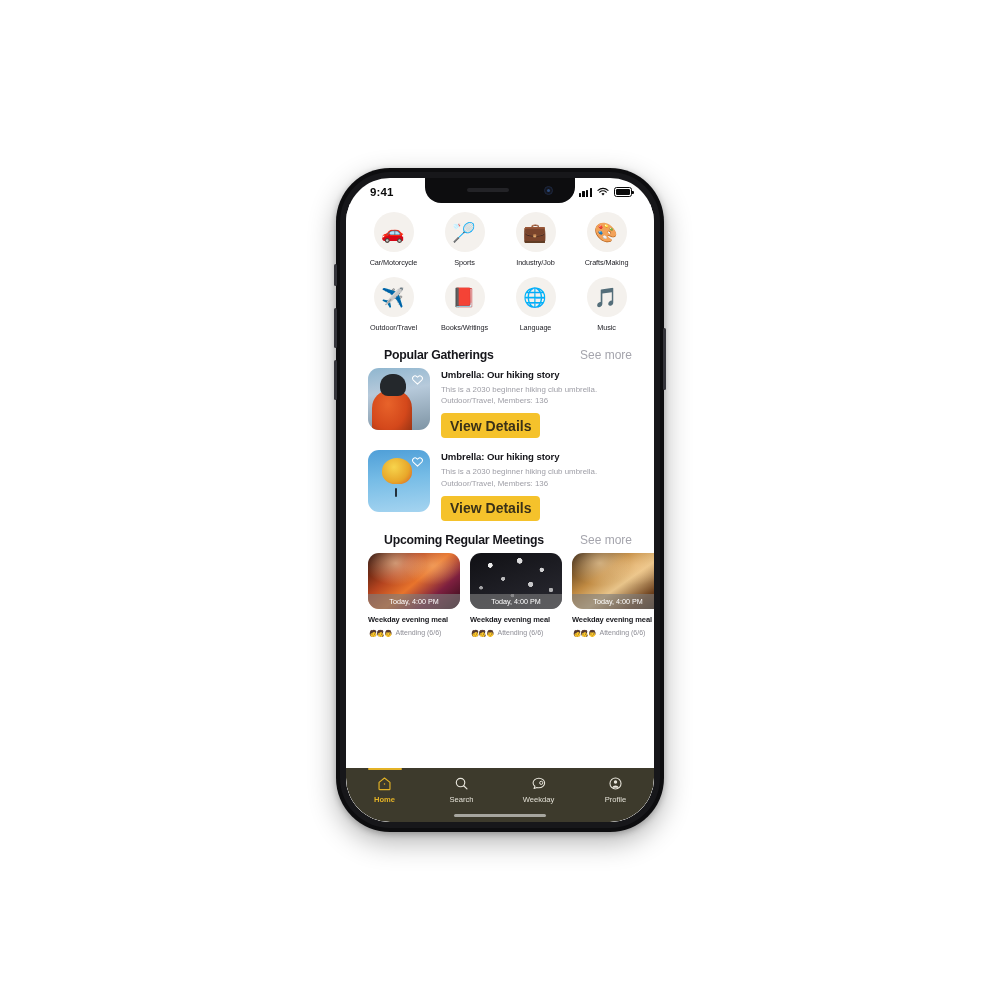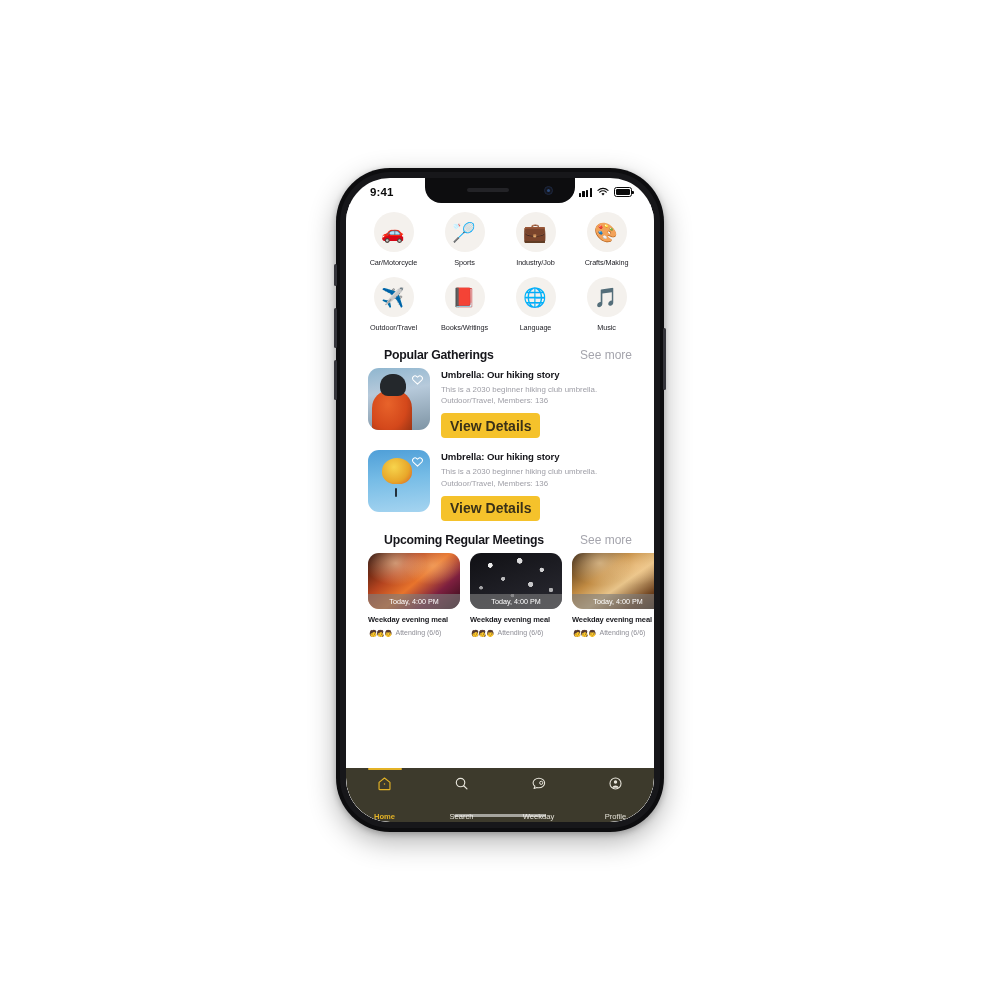--- a/index.html
+++ b/index.html
@@ -365,21 +365,21 @@
     padding-top: 7px;
     border-bottom-left-radius: 44px;
     border-bottom-right-radius: 44px;
     z-index: 25;
   }
   .tab {
     flex: 1;
     display: flex;
     flex-direction: column;
     align-items: center;
-    gap: 21px;
+    gap: 4px;
     position: relative;
   }
   .tab-label {
     font-size: 7.6px;
     color: #e3e0d6;
   }
   .tab.active .tab-label { color: #e3b226; font-weight: bold; }
   .tab.active::before {
     content: "";
     position: absolute;

